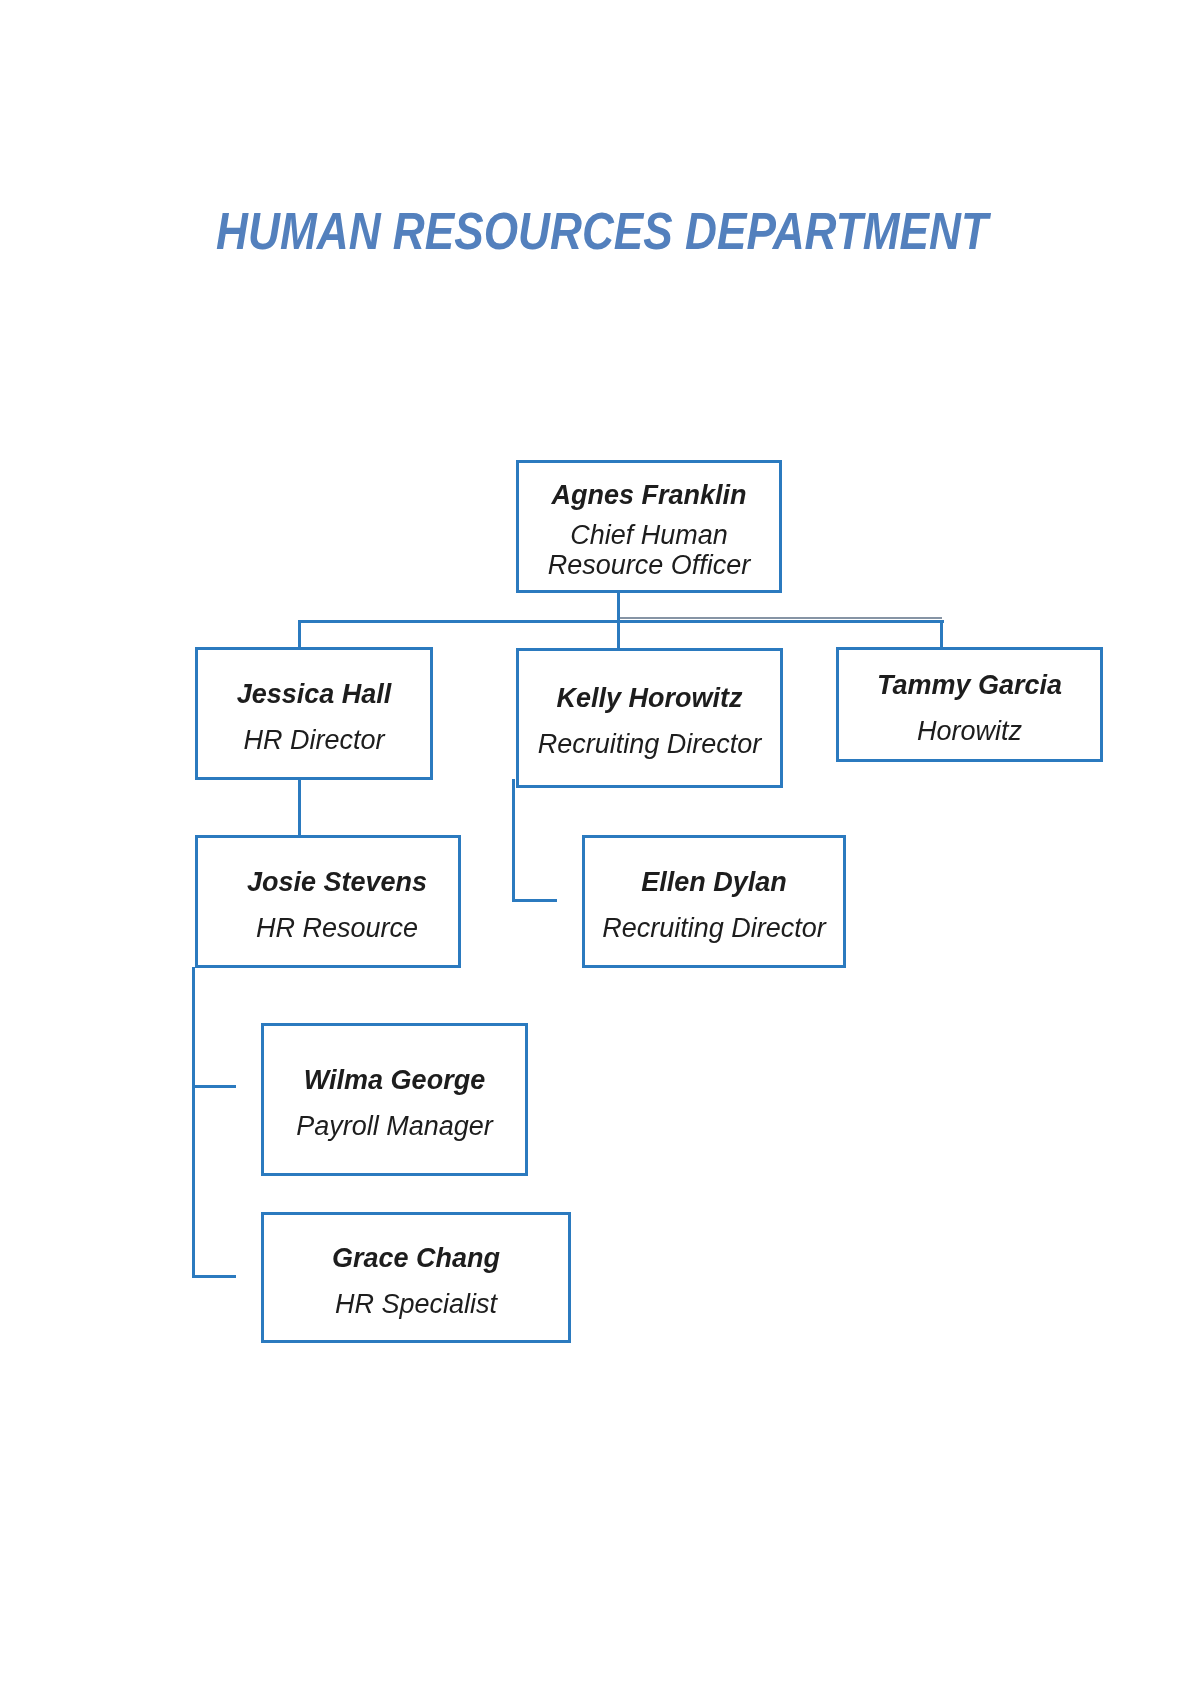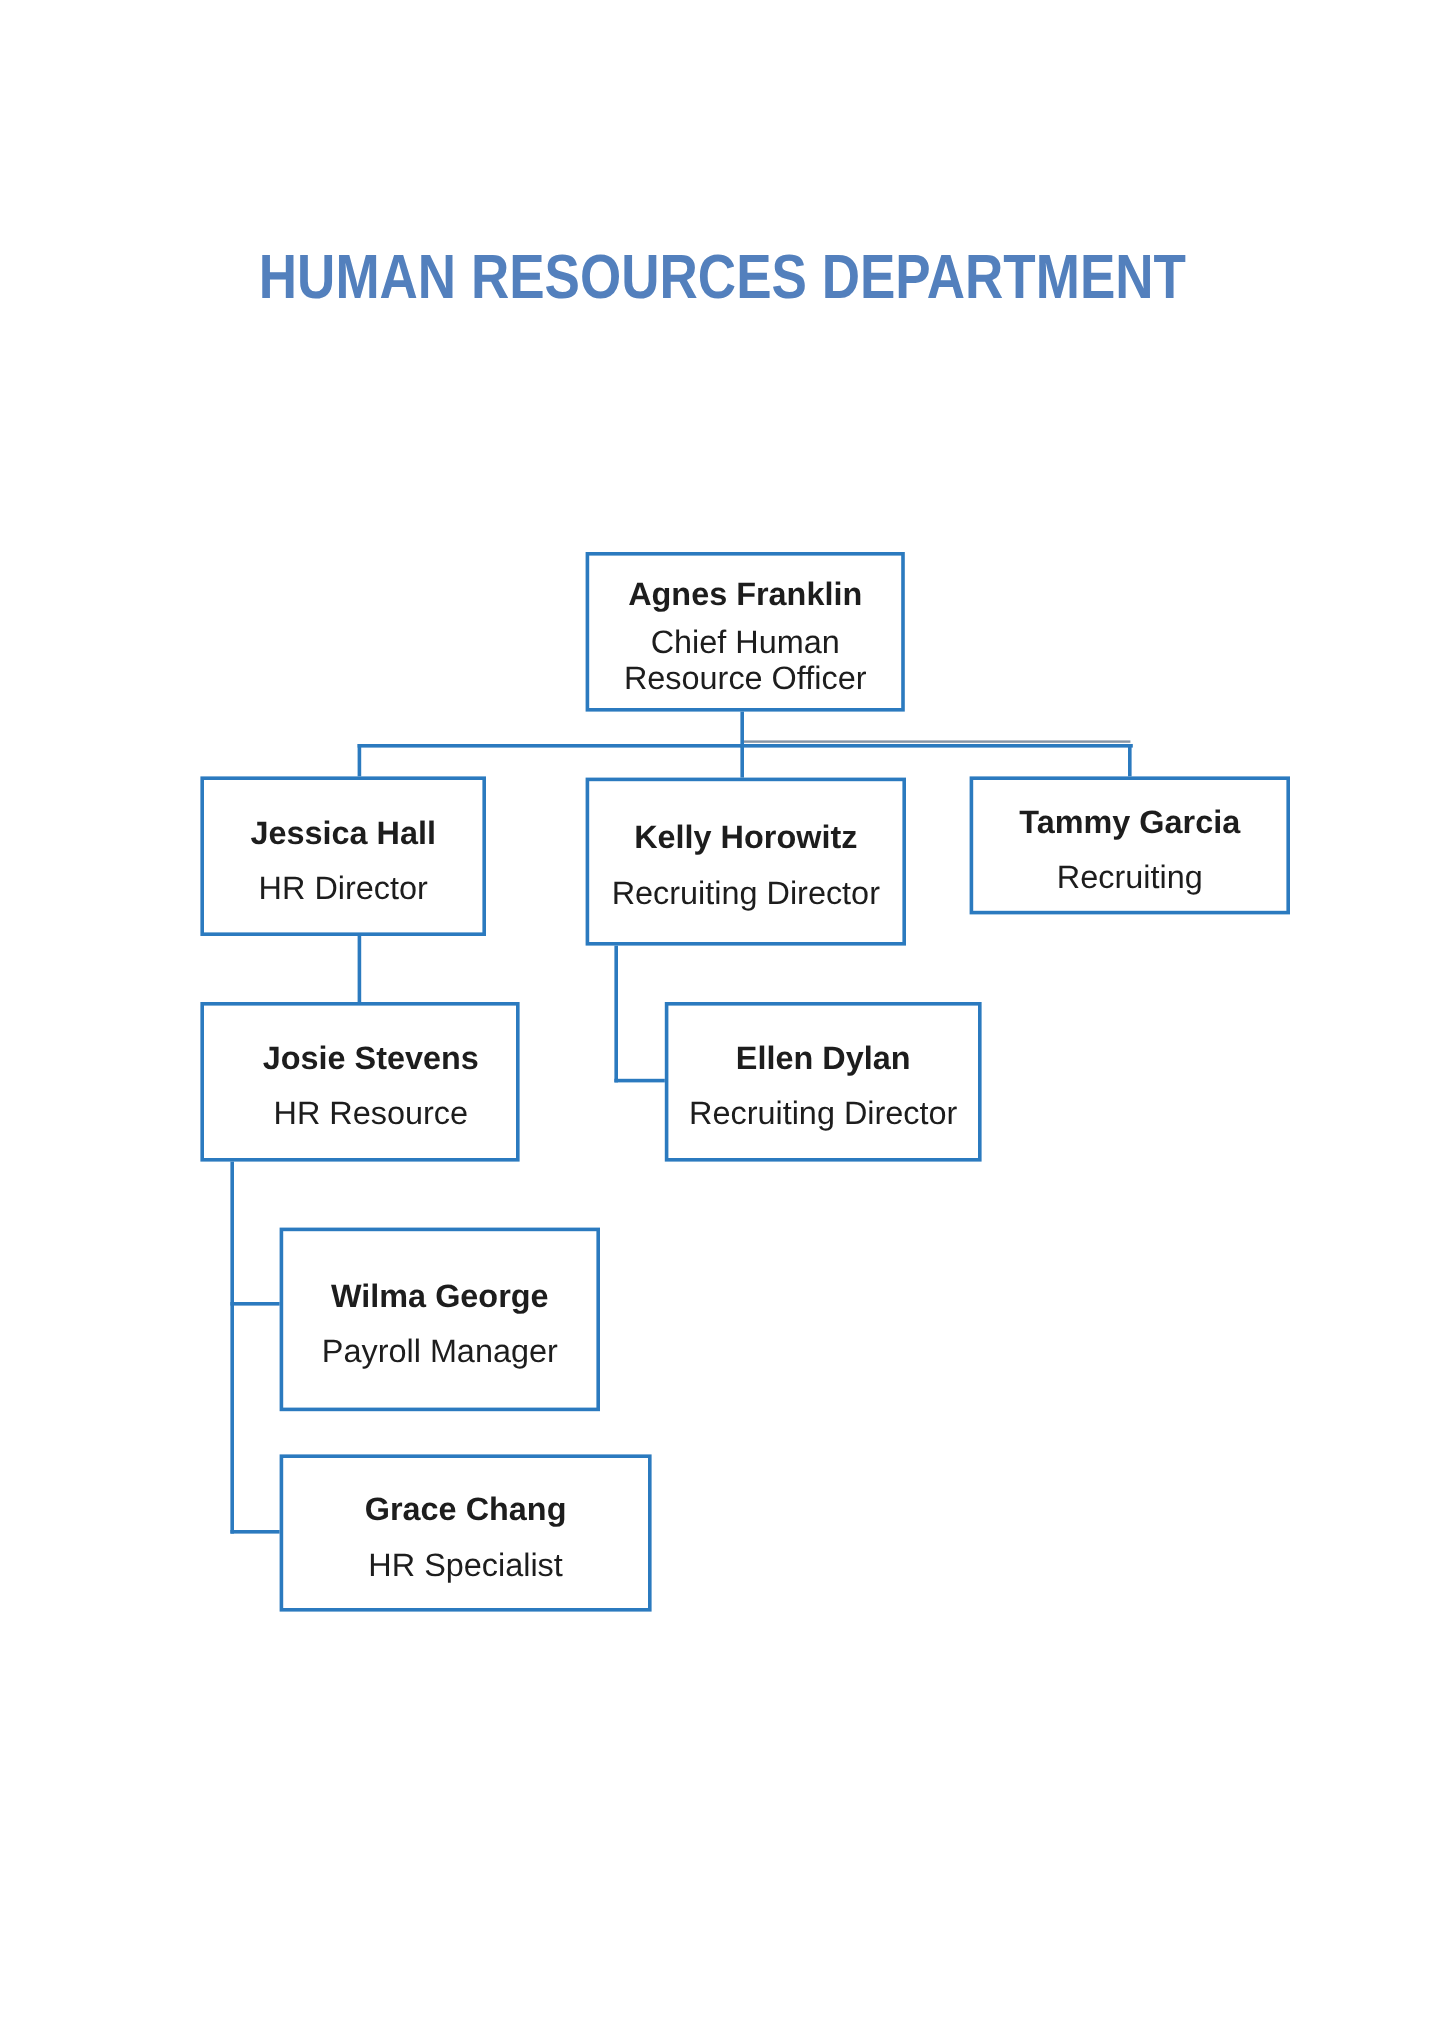--- a/index.html
+++ b/index.html
@@ -9,20 +9,21 @@
     --bg:#FFFFFF;
   }
   html,body{margin:0;padding:0;background:#fff;}
   .page{
     position:relative;
     width:1200px;
     height:1697px;
     background:var(--bg);
     font-family:"Liberation Sans",sans-serif;
     overflow:hidden;
+    font-style:italic;
   }
   .doc-title{
     position:absolute;
     top:204px;
     left:2px;
     width:1200px;
     margin:0;
     text-align:center;
     font-size:52px;
     line-height:54px;
@@ -36,20 +37,21 @@
     border:3px solid var(--line);
     background:#fff;
     display:flex;
     flex-direction:column;
     align-items:center;
     justify-content:center;
     gap:16px;
     padding:6px 2px 0 2px;
     text-align:center;
     color:var(--text);
+    margin-left:28px;
   }
   .node .name{font-size:27px;font-weight:700;line-height:30px;white-space:nowrap;}
   .node .role{font-size:27px;font-weight:400;line-height:30px;}
   .node .role.wrap{white-space:normal;max-width:240px;text-align:center;}
   .ln{position:absolute;background:var(--line);}
   .ln-gray{position:absolute;background:#5E7086;opacity:.75;}
 </style>
 </head>
 <body>
 
@@ -80,21 +82,21 @@
     <div class="role">HR Director</div>
   </div>
 
   <div class="node" style="left:488px;top:648px;width:267px;height:140px;">
     <div class="name">Kelly Horowitz</div>
     <div class="role">Recruiting Director</div>
   </div>
 
   <div class="node" style="left:808px;top:647px;width:267px;height:115px;">
     <div class="name">Tammy Garcia</div>
-    <div class="role">Recruiting</div>
+    <div class="role">Horowitz</div>
   </div>
 
   <div class="node" style="left:167px;top:835px;width:266px;height:133px;padding-left:20px;">
     <div class="name">Josie Stevens</div>
     <div class="role">HR Resource</div>
   </div>
 
   <div class="node" style="left:554px;top:835px;width:264px;height:133px;">
     <div class="name">Ellen Dylan</div>
     <div class="role">Recruiting Director</div>

